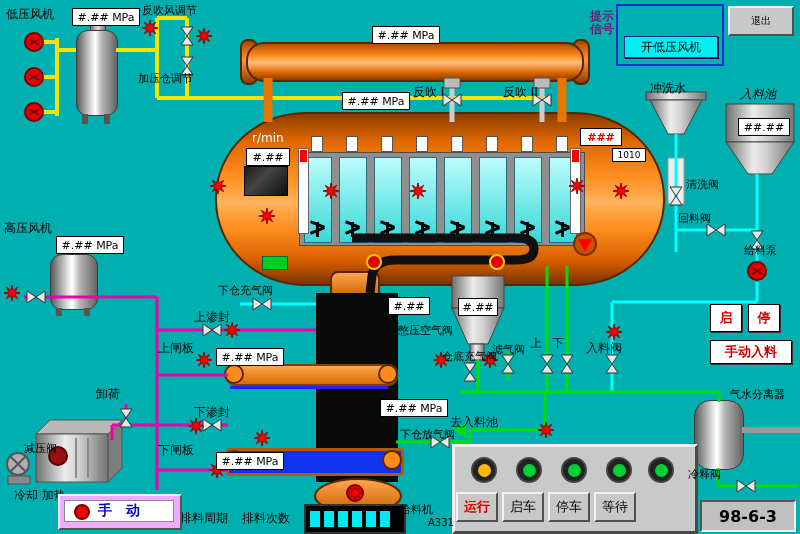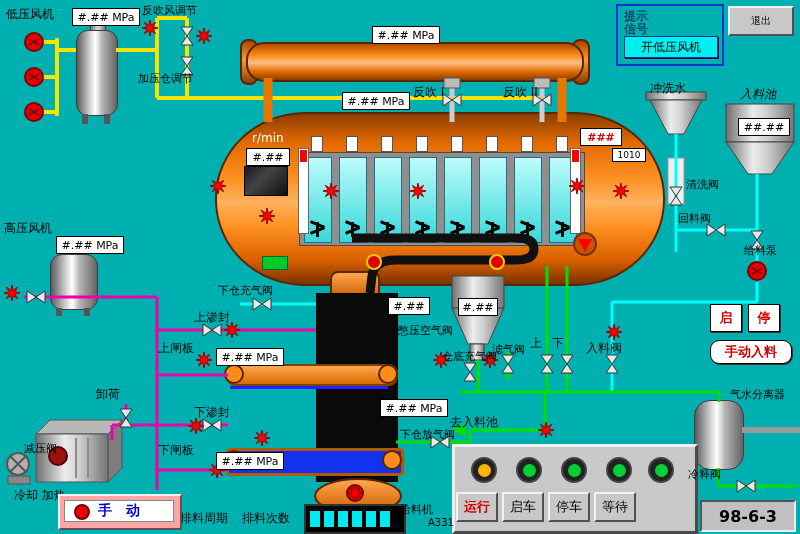--- a/index.html
+++ b/index.html
@@ -1,21 +1,21 @@
 <!DOCTYPE html>
 <html><head>
 <meta charset="utf-8">
 <style>
   html,body{margin:0;padding:0;background:#222;}
   #screen{position:relative;width:800px;height:534px;background:#00b0b0;overflow:hidden;
           font-family:"DejaVu Sans",sans-serif;}
   .layer{position:absolute;left:0;top:0;z-index:2;pointer-events:none;}
   .lbl{position:absolute;z-index:3;color:#000;font-size:12px;line-height:13px;white-space:nowrap;}
   .lbl.s{font-size:11px;} .lbl.xs{font-size:10px;}
-  .lbl.white{color:#fff;} .lbl.red{color:#0c4a6e;font-weight:bold;margin-left:34px;}
+  .lbl.white{color:#fff;} .lbl.red{color:#701a75;font-weight:bold;}
   .gauge{position:absolute;z-index:3;background:#fff;border:1px solid #000;height:16px;
          display:flex;align-items:center;justify-content:center;font-size:11px;color:#000;padding:0 2px;}
   .gauge.redtxt{color:#e00000;font-weight:bold;}
   .gauge.tiny{height:12px;font-size:9px;}
   .btn{position:absolute;z-index:4;display:flex;align-items:center;justify-content:center;
        font-size:13px;color:#000;background:#c8c8c8;cursor:pointer;
        border-top:2px solid #f2f2f2;border-left:2px solid #f2f2f2;
        border-right:2px solid #505050;border-bottom:2px solid #505050;}
   .btn.cyan{background:#00f0f0;border:1px solid #003399;box-shadow:1px 1px 0 #004;}
   .btn.white{background:#fff;color:#d00000;font-weight:bold;border:1px solid #000;box-shadow:1px 1px 0 #333;}
@@ -50,21 +50,21 @@
   .pivot{position:absolute;z-index:2;width:16px;height:16px;border-radius:50%;background:#ff8c1a;border:2px solid #5a2600;}
   .blueline{position:absolute;z-index:1;left:230px;top:386px;width:158px;height:3px;background:#2222ff;}
   .panel{position:absolute;z-index:1;left:452px;top:444px;width:240px;height:84px;background:#c9c9c9;
          border-top:3px solid #efefef;border-left:3px solid #efefef;border-right:3px solid #4a4a4a;border-bottom:3px solid #4a4a4a;}
   .light{position:absolute;z-index:4;width:22px;height:22px;border-radius:50%;background:#222;border:2px solid #444;
          display:flex;align-items:center;justify-content:center;}
   .light i{display:block;width:13px;height:13px;border-radius:50%;}
   .datebox{position:absolute;z-index:4;left:700px;top:500px;width:92px;height:28px;background:#c0c0c0;
            border-top:2px solid #555;border-left:2px solid #555;border-right:2px solid #f0f0f0;border-bottom:2px solid #f0f0f0;
            display:flex;align-items:center;justify-content:center;font-size:16px;font-weight:bold;color:#000;}
-  .manual{position:absolute;z-index:4;left:58px;top:494px;width:120px;height:32px;background:#fca5a5;
+  .manual{position:absolute;z-index:4;left:58px;top:494px;width:120px;height:32px;background:#f0abfc;
           border-top:2px solid #f2f2f2;border-left:2px solid #f2f2f2;border-right:2px solid #555;border-bottom:2px solid #555;}
   .manual .inner{position:absolute;left:4px;top:4px;width:108px;height:20px;background:#fff;border:1px solid #888;}
   .manual .dot{position:absolute;left:14px;top:8px;width:12px;height:12px;border-radius:50%;background:#e00;border:2px solid #700;}
   .manual .txt{position:absolute;left:38px;top:6px;color:#0000cc;font-size:14px;font-weight:bold;}
   .lcd{position:absolute;z-index:1;left:304px;top:504px;width:94px;height:26px;background:#000;border:2px solid #333;display:flex;align-items:center;padding-left:4px;}
   .seg{width:10px;height:16px;background:#00e8f0;margin-right:4px;}
   .promptframe{position:absolute;z-index:3;left:616px;top:4px;width:104px;height:58px;border:2px solid #0033cc;}
   .icnbox{position:absolute;z-index:3;left:244px;top:166px;width:42px;height:28px;background:linear-gradient(135deg,#1a1a1a,#444 40%,#101010);border:1px solid #000;}
   .greenind{position:absolute;z-index:3;left:262px;top:256px;width:24px;height:12px;background:#00cc22;border:1px solid #064;}
 </style>
@@ -355,21 +355,21 @@
   <div class="gauge" style="left:216px;top:348px;width:62px;">#.## MPa</div>
   <div class="gauge" style="left:216px;top:452px;width:62px;">#.## MPa</div>
   <div class="gauge" style="left:380px;top:399px;width:62px;">#.## MPa</div>
 
   <div class="promptframe"></div>
   <div class="btn cyan" style="left:624px;top:36px;width:92px;height:20px;font-size:12px;">开低压风机</div>
   <div class="btn" style="left:728px;top:6px;width:62px;height:26px;font-size:10px;">退出</div>
 
   <div class="btn white" style="left:710px;top:304px;width:30px;height:26px;">启</div>
   <div class="btn white" style="left:748px;top:304px;width:30px;height:26px;">停</div>
-  <div class="btn white" style="left:710px;top:340px;width:80px;height:22px;font-size:13px;border-radius:9px;">手动入料</div>
+  <div class="btn white" style="left:710px;top:340px;width:80px;height:22px;font-size:13px;">手动入料</div>
 
   <div class="manual">
     <span class="inner"></span>
     <span class="dot"></span>
     <span class="txt">手　动</span>
   </div>
 
   <div class="light" style="left:471px;top:457px;">
       <i style="background:#ffb400;"></i>
     </div>

